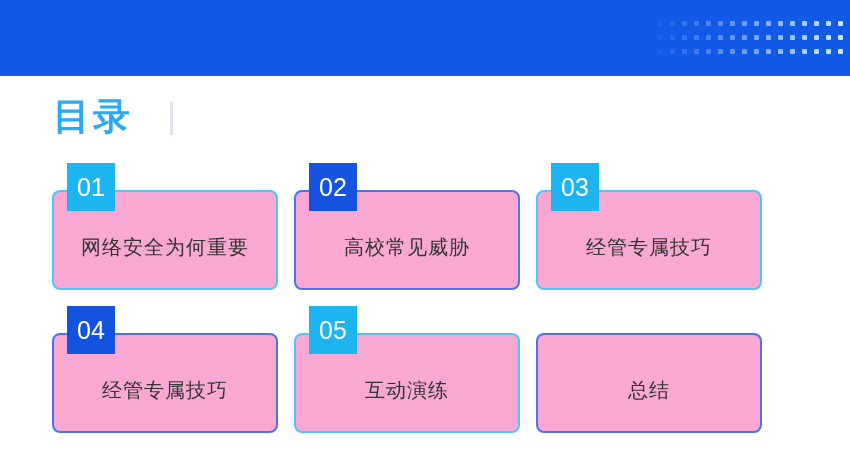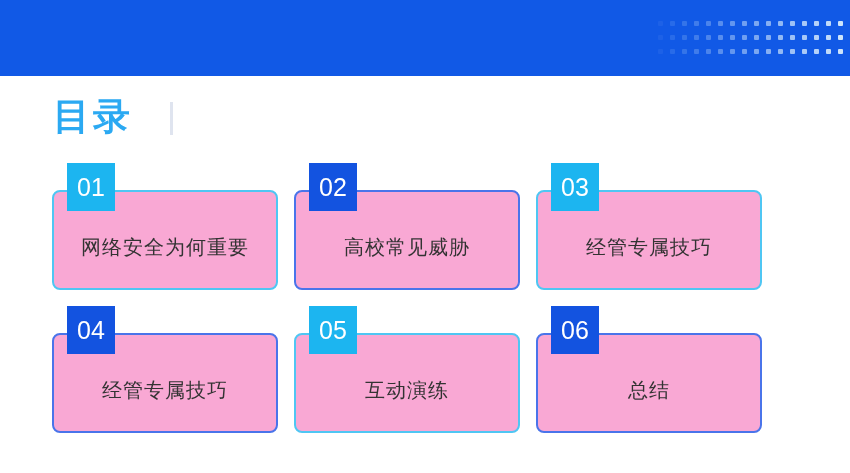--- a/index.html
+++ b/index.html
@@ -185,20 +185,19 @@
     </div>
 
     <div class="toc-cell theme-cyan">
       <div class="toc-badge">05</div>
       <div class="toc-card">
         <span class="toc-label">互动演练</span>
       </div>
     </div>
 
     <div class="toc-cell theme-blue">
-      <div class="toc-badge">06</div>
       <div class="toc-card">
         <span class="toc-label">总结</span>
       </div>
     </div>
 
   </div>
 </div>
 
 </body></html>

